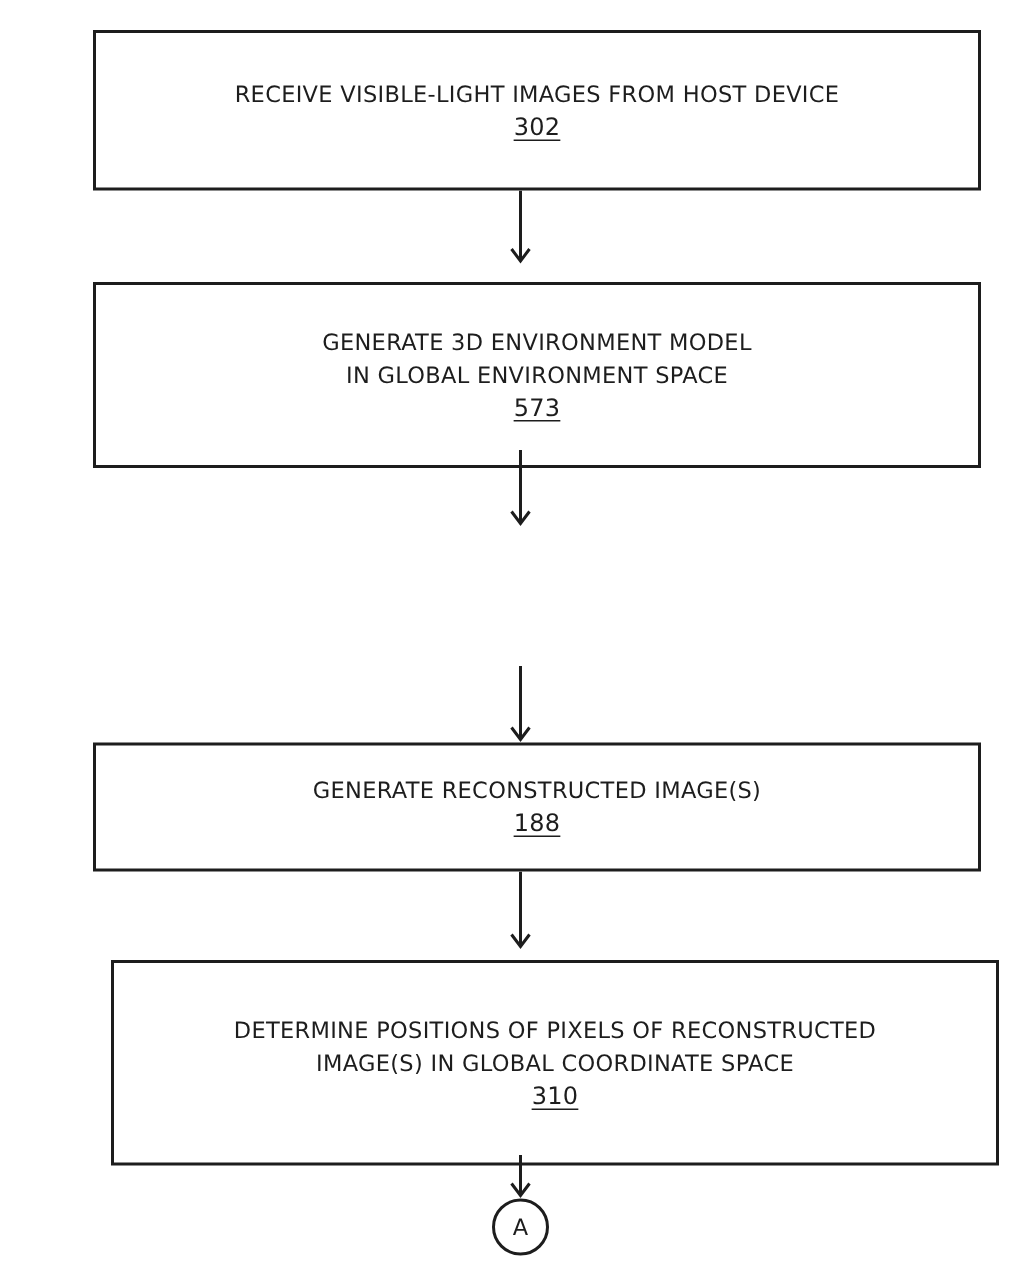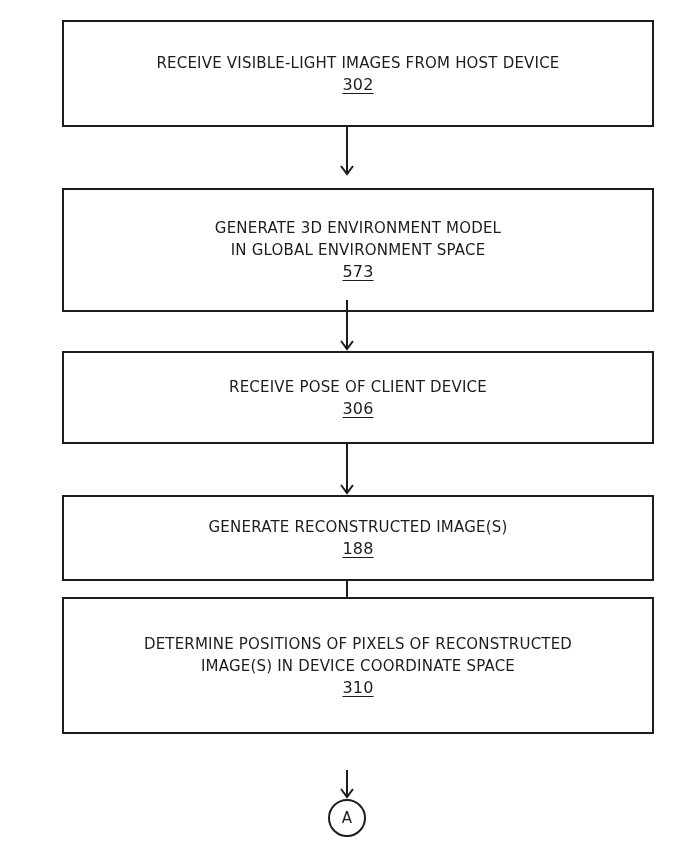--- a/index.html
+++ b/index.html
@@ -94,43 +94,39 @@
     <div class="step-line">GENERATE 3D ENVIRONMENT MODEL</div>
     <div class="step-line">IN GLOBAL ENVIRONMENT SPACE</div>
     <div class="step-ref">573</div>
   </div>
 
   <svg class="flow-arrow" style="top:300px;" width="18" height="51" viewBox="0 0 18 51">
     <line x1="9" y1="0" x2="9" y2="49"></line>
     <polyline points="3,41 9,49 15,41"></polyline>
   </svg>
 
-  <div class="process-box" style="top:351px; height:93px;">
-    <div class="step-line">RECEIVE POSE OF CLIENT DEVICE</div>
-    <div class="step-ref">306</div>
-  </div>
 
   <svg class="flow-arrow" style="top:444px;" width="18" height="51" viewBox="0 0 18 51">
     <line x1="9" y1="0" x2="9" y2="49"></line>
     <polyline points="3,41 9,49 15,41"></polyline>
   </svg>
 
   <div class="process-box" style="top:495px; height:86px;">
     <div class="step-line">GENERATE RECONSTRUCTED IMAGE(S)</div>
     <div class="step-ref">188</div>
   </div>
 
   <svg class="flow-arrow" style="top:581px;" width="18" height="52" viewBox="0 0 18 52">
     <line x1="9" y1="0" x2="9" y2="50"></line>
     <polyline points="3,42 9,50 15,42"></polyline>
   </svg>
 
-  <div class="process-box" style="top:597px; height:137px;">
+  <div class="process-box" style="top:640px; height:137px;margin-left:12px;">
     <div class="step-line">DETERMINE POSITIONS OF PIXELS OF RECONSTRUCTED</div>
-    <div class="step-line">IMAGE(S) IN DEVICE COORDINATE SPACE</div>
+    <div class="step-line">IMAGE(S) IN GLOBAL COORDINATE SPACE</div>
     <div class="step-ref">310</div>
   </div>
 
   <svg class="flow-arrow" style="top:770px;" width="18" height="29" viewBox="0 0 18 29">
     <line x1="9" y1="0" x2="9" y2="27"></line>
     <polyline points="3,19 9,27 15,19"></polyline>
   </svg>
 
   <div class="connector-circle">
     <span>A</span>

